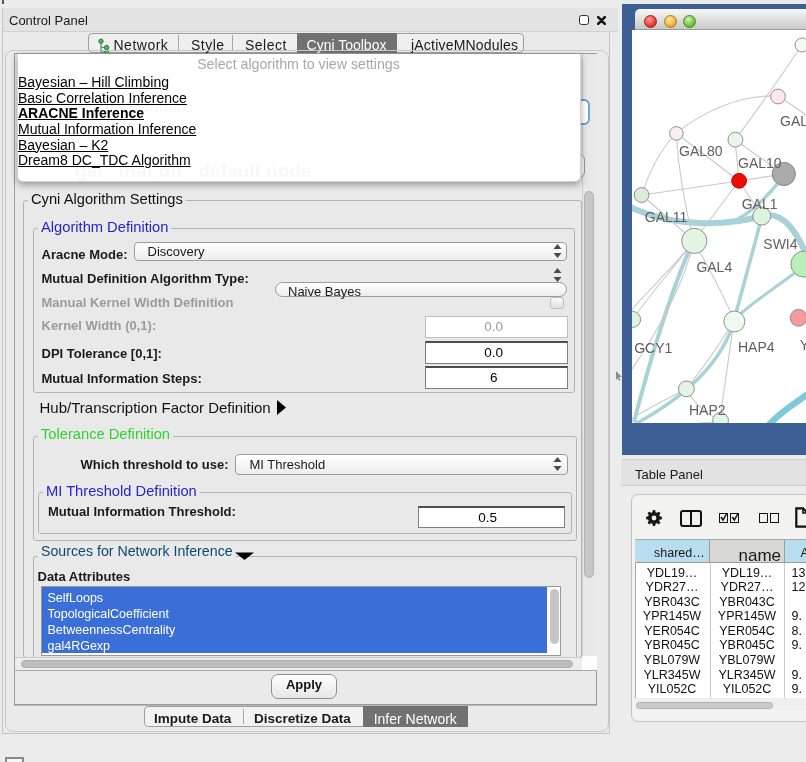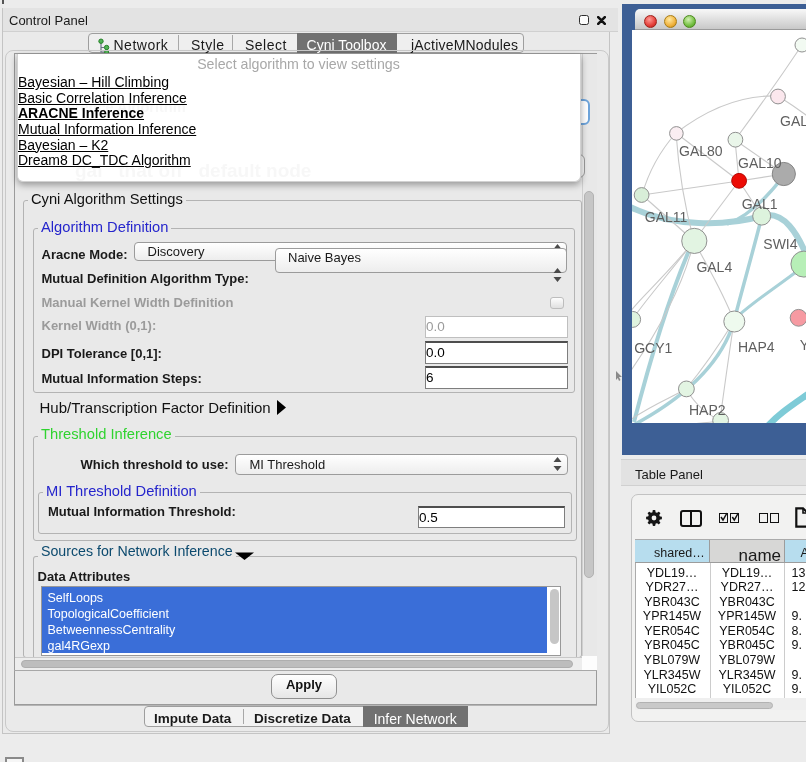--- a/index.html
+++ b/index.html
@@ -3,21 +3,21 @@
 <style>
 html,body{margin:0;padding:0;}
 body{width:806px;height:762px;position:relative;overflow:hidden;background:#ececec;
  font-family:"Liberation Sans",sans-serif;-webkit-font-smoothing:antialiased;}
 .abs{position:absolute;}
 .b{font-weight:bold;}
 .t13{font-size:13px;color:#1a1a1a;}
 .fieldset{position:absolute;border:1px solid #b3b3b3;border-radius:3px;}
 .flabel{position:absolute;background:#e9e9e9;padding:0 3px;font-size:14.7px;line-height:15px;}
 .combo{position:absolute;background:#fff;border:1px solid #9b9b9b;border-radius:4px;font-size:13px;color:#1a1a1a;}
-.tfield{position:absolute;background:#fff;font-size:13.5px;text-align:left;}
+.tfield{position:absolute;background:#fff;font-size:13.5px;text-align:center;}
 .lbl{position:absolute;font-size:13px;color:#1a1a1a;font-weight:bold;white-space:nowrap;}
 </style></head>
 <body>
 
 <div class="abs" style="left:1.5px;top:0px;width:2px;height:3.5px;background:#555;"></div>
 <div class="abs" style="left:2px;top:8px;width:608px;height:726px;background:#eaeaea;border:1px solid #c4c4c4;box-sizing:border-box;"></div>
 <div class="abs" style="left:2.5px;top:8px;width:615.5px;height:23px;background:#e3e3e3;border-bottom:1px solid #d0d0d0;"></div>
 <div class="abs t13" style="left:9px;top:13px;">Control Panel</div>
 <div class="abs" style="left:579px;top:15px;width:9.5px;height:9.5px;border:1.6px solid #2e2e2e;border-radius:2.5px;background:#fcfcfc;box-sizing:border-box;"></div>
 <svg class="abs" style="left:596.5px;top:15.5px;" width="9" height="9" viewBox="0 0 9 9">
@@ -56,21 +56,21 @@
 <div class="fieldset" style="left:33px;top:227.5px;width:540px;height:163px;"></div>
 <div class="flabel" style="left:38px;top:219.5px;color:#2525cc;">Algorithm Definition</div>
 
 <div class="lbl" style="left:41.5px;top:246.5px;">Aracne Mode:</div>
 <div class="combo" style="left:133.5px;top:241.5px;width:433.5px;height:19.5px;box-sizing:border-box;line-height:18px;padding-left:13px;background:linear-gradient(#ffffff,#ededed);">Discovery</div>
 <svg class="abs" style="left:553px;top:244px;" width="9" height="14" viewBox="0 0 9 14">
     <path d="M4.5 0 L8.5 5 L0.5 5 Z M4.5 14 L8.5 9 L0.5 9 Z" fill="#4a4a4a"></path>
   </svg>
 
 <div class="lbl" style="left:41.5px;top:270.5px;">Mutual Definition Algorithm Type:</div>
-<div class="combo" style="left:275px;top:248px;width:292px;height:25px;box-sizing:border-box;line-height:18px;padding-left:12px;background:linear-gradient(#ffffff,#ededed);">Naive Bayes</div>
+<div class="combo" style="left:275px;top:282px;width:292px;height:15px;box-sizing:border-box;line-height:18px;padding-left:12px;background:linear-gradient(#ffffff,#ededed);border-radius:9px;">Naive Bayes</div>
 <svg class="abs" style="left:553px;top:268px;" width="9" height="14" viewBox="0 0 9 14">
     <path d="M4.5 0 L8.5 5 L0.5 5 Z M4.5 14 L8.5 9 L0.5 9 Z" fill="#4a4a4a"></path>
   </svg>
 
 <div class="lbl" style="left:41.5px;top:295px;color:#9b9b9b;">Manual Kernel Width Definition</div>
 <div class="abs" style="left:549.5px;top:297px;width:14px;height:12px;border:1px solid #bdbdbd;border-radius:3px;background:linear-gradient(#fdfdfd,#e0e0e0);box-sizing:border-box;"></div>
 
 <div class="lbl" style="left:41.5px;top:317.5px;color:#9b9b9b;">Kernel Width (0,1):</div>
 <div class="tfield" style="left:425px;top:315.5px;width:142.5px;height:22px;border:1px solid #bfbfbf;box-sizing:border-box;line-height:20px;color:#9b9b9b;padding-right:5px;">0.0</div>
 
@@ -79,21 +79,21 @@
 
 <div class="lbl" style="left:41.5px;top:370.5px;">Mutual Information Steps:</div>
 <div class="tfield" style="left:425px;top:365.5px;width:142.5px;height:23px;border:1px solid #7e7e7e;border-top:2px solid #4e4e4e;box-sizing:border-box;line-height:20px;color:#000;padding-right:5px;">6</div>
 
 <div class="abs" style="left:39.5px;top:399px;font-size:15px;color:#111;">Hub/Transcription Factor Definition</div>
 <svg class="abs" style="left:276px;top:400px;" width="11" height="15" viewBox="0 0 11 15">
     <path d="M1 0 L10 7.5 L1 15 Z" fill="#000"></path>
   </svg>
 
 <div class="fieldset" style="left:32.5px;top:435.5px;width:542px;height:103.5px;"></div>
-<div class="flabel" style="left:38px;top:426.5px;color:#2fd32f;">Threshold Inference</div>
+<div class="flabel" style="left:38px;top:426.5px;color:#2fd32f;">Tolerance Definition</div>
 
 <div class="lbl" style="left:80.5px;top:457px;">Which threshold to use:</div>
 <div class="combo" style="left:234.5px;top:453.5px;width:333.5px;height:21px;box-sizing:border-box;line-height:19px;padding-left:14px;background:linear-gradient(#ffffff,#ededed);">MI Threshold</div>
 <svg class="abs" style="left:553px;top:457px;" width="9" height="14" viewBox="0 0 9 14">
     <path d="M4.5 0 L8.5 5 L0.5 5 Z M4.5 14 L8.5 9 L0.5 9 Z" fill="#4a4a4a"></path>
   </svg>
 
 <div class="fieldset" style="left:37.5px;top:492px;width:532px;height:40px;"></div>
 <div class="flabel" style="left:43px;top:483.5px;color:#2525cc;">MI Threshold Definition</div>
 <div class="lbl" style="left:48px;top:504px;">Mutual Information Threshold:</div>

